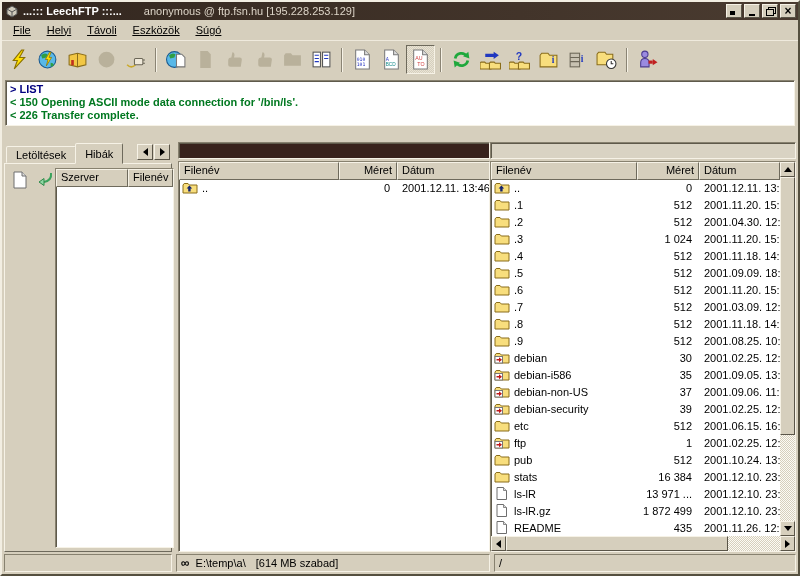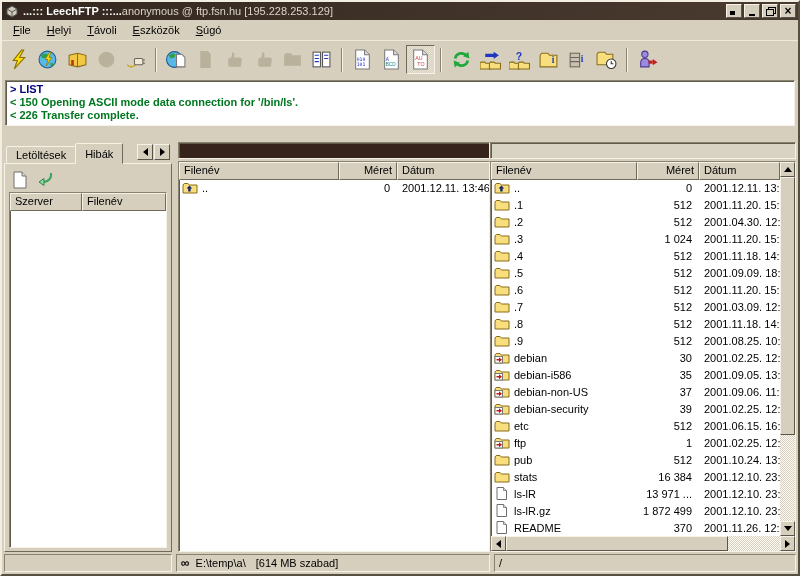--- a/index.html
+++ b/index.html
@@ -7,34 +7,34 @@
   body { font-family:"Liberation Sans", sans-serif; font-size:11px; color:#000; background:#d6cfbd; }
 
   .window { width:800px; height:576px; display:flex; flex-direction:column;
             background:#d6cfbd; border:2px solid; border-color:#f2eee2 #55503f #55503f #f2eee2; }
 
   
   .titlebar { height:18px; flex:0 0 18px; background:linear-gradient(90deg,#33271f,#4a3b30);
               color:#fff; display:flex; align-items:center; padding:0 2px; overflow:hidden;justify-content:space-between; }
   .app-icon { width:15px; height:14px; margin:0 3px 0 1px; display:inline-flex; }
   .title { font-weight:bold; white-space:nowrap; }
-  .subtitle { color:#ddd5c8; white-space:nowrap; }
+  .subtitle { color:#ddd5c8; margin-left:22px; white-space:nowrap; }
   .winbtns { margin-left:auto; display:flex; gap:2px; }
   .wbtn { width:16px; height:14px; background:#d6cfbd; border:1px solid;
           border-color:#f6f2e6 #5a5548 #5a5548 #f6f2e6; display:inline-flex;
           align-items:center; justify-content:center; padding:0; font-family:inherit; }
   .g-roll { width:5px; height:4px; background:#000; align-self:flex-end; margin:0 0 2px -4px; }
   .g-min  { width:6px; height:2px; background:#000; margin-top:7px; }
   .g-rest { position:relative; width:9px; height:8px; }
   .g-rest:before { content:""; position:absolute; left:2px; top:0; width:6px; height:5px; border:1px solid #000; background:#d6cfbd; }
   .g-rest:after  { content:""; position:absolute; left:0; top:2px; width:6px; height:5px; border:1px solid #000; background:#d6cfbd; }
   .g-x { font-weight:bold; font-size:12px; line-height:10px; }
 
   
-  .menubar { height:20px; flex:0 0 20px; display:flex; align-items:center; padding:0 3px; }
+  .menubar { height:20px; flex:0 0 20px; display:flex; align-items:center; padding:0 3px;text-decoration:underline; }
   .menu-item { padding:2px 8px 3px 8px; }
   .menu-item u { text-decoration:underline; }
 
   
   .toolbar { height:38px; flex:0 0 38px; display:flex; align-items:center; padding:0 3px; border-top:1px solid #efeadd; }
   .tbtn { width:29px; height:29px; display:inline-flex; align-items:center; justify-content:center; border:1px solid transparent; }
   .tbtn .ticon { width:21px; height:21px; display:inline-flex; }
   .tbtn.pressed { border-color:#6e6a5c #f6f2e6 #f6f2e6 #6e6a5c;
                   background:repeating-conic-gradient(#e9e4d6 0% 25%, #d6cfbd 0% 50%) 0 0/2px 2px; }
   .tsep { width:2px; height:24px; margin:0 5px; border-left:1px solid #8a8474; border-right:1px solid #f6f2e6; }
@@ -53,21 +53,21 @@
   .queue-panel { width:168px; flex:0 0 168px; display:flex; flex-direction:column; padding-top:2px; }
   .tabstrip { height:21px; flex:0 0 21px; display:flex; align-items:flex-end; position:relative; padding-left:2px; }
   .tab { padding:2px 9px 3px 9px; background:#d6cfbd; border:1px solid; border-color:#f6f2e6 #6e6a5c transparent #f6f2e6;
          border-radius:2px 2px 0 0; margin-right:-1px; position:relative; }
   .tab.inactive { height:17px;text-align:center; }
   .tab.active { height:21px; padding-top:4px; z-index:2; margin-bottom:-1px; }
   .tab-arrows { position:absolute; right:2px; top:2px; display:flex; gap:1px; }
   .sarw { width:16px; height:16px; background:#d6cfbd; border:1px solid; border-color:#f6f2e6 #5a5548 #5a5548 #f6f2e6;
           display:inline-flex; align-items:center; justify-content:center; }
   .tabpage { flex:1; min-height:0; border:1px solid; border-color:#f6f2e6 #6e6a5c #6e6a5c #f6f2e6;
-             padding:4px 4px 3px 4px; display:flex; flex-direction:column; }
+             padding:4px 4px 3px 4px; display:flex; flex-direction:row; }
   .qtools { height:24px; flex:0 0 24px; display:flex; gap:8px; align-items:center; padding-left:2px; }
   .qicon { width:18px; height:18px; display:inline-flex; }
   .qlist { flex:1; min-height:0; background:#fff; border:1px solid; border-color:#87816f #f6f2e6 #f6f2e6 #87816f;
            box-shadow:inset 1px 1px 0 #5f5a4b; display:flex; flex-direction:column; }
   .qheader { display:flex; height:17px; flex:0 0 17px; }
   .qbody { flex:1; }
 
   .hcell { background:#d6cfbd; border:1px solid; border-color:#f6f2e6 #6e6a5c #6e6a5c #f6f2e6;
            padding:1px 4px; height:18px; white-space:nowrap; overflow:hidden; }
   .hc-server { width:72px; flex:0 0 72px; }
@@ -703,21 +703,21 @@
                 <div class="frow">
                   <span class="fcell fname w-name">
                     <span class="ficon">
                       <svg viewBox="0 0 16 13" width="16" height="13">
                         <path d="M3 .5 h6.5 L12.5 3.5 V12.5 H3z" fill="#fff" stroke="#6e6e6e"></path>
                         <path d="M9.5 .5 V3.5 H12.5" fill="#dcdcdc" stroke="#6e6e6e" stroke-width=".8"></path>
                       </svg>
                     </span>
                     <span>README</span>
                   </span>
-                  <span class="fcell fsize w-size">370</span>
+                  <span class="fcell fsize w-size">435</span>
                   <span class="fcell fdate w-date">2001.11.26. 12:</span>
                 </div>
               </div>
           </div>
           <div class="vscroll">
             <span class="sbtn">
                 <i class="tri-up"></i>
               </span>
             <span class="vthumb"></span>
             <span class="vspace"></span>

